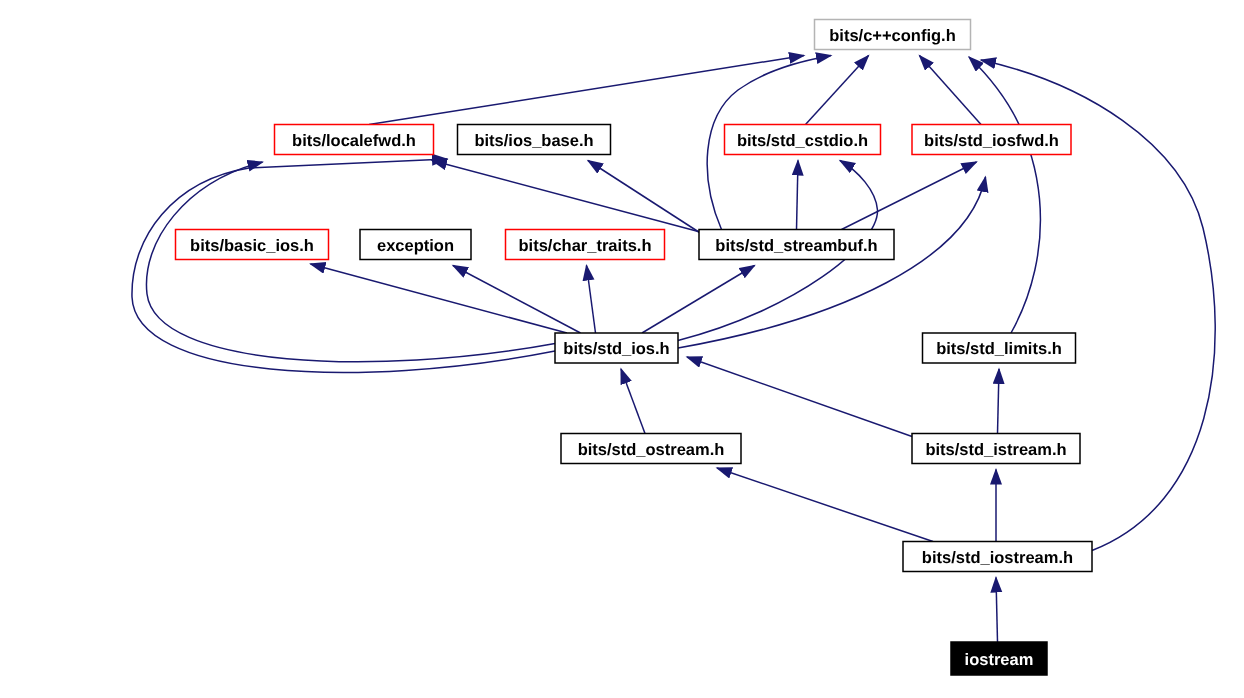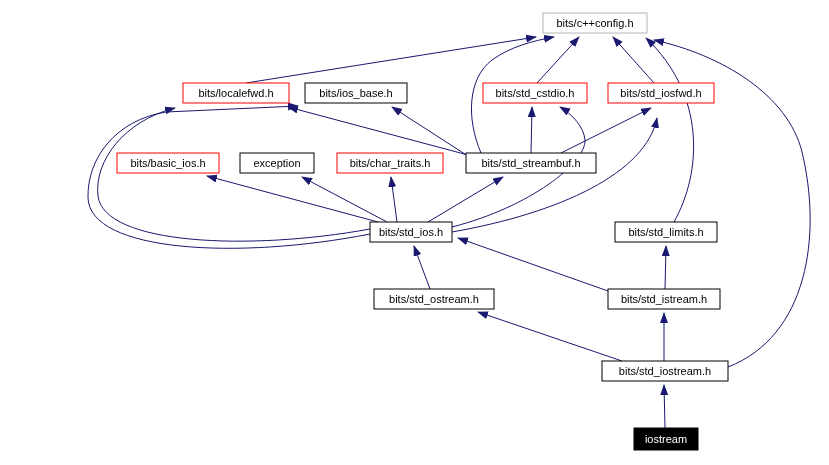--- a/index.html
+++ b/index.html
@@ -7,20 +7,21 @@
     padding: 0;
     background: #ffffff;
     font-family: "Liberation Sans", sans-serif;
   }
   .canvas-wrap {
     position: relative;
     width: 829px;
     height: 465px;
     background: #ffffff;
     overflow: hidden;
+    font-weight: bold;
   }
   svg { display: block; }
   .edge {
     fill: none;
     stroke-width: 1;
   }
   .node-rect {
     stroke-width: 1;
   }
   .node-label {

